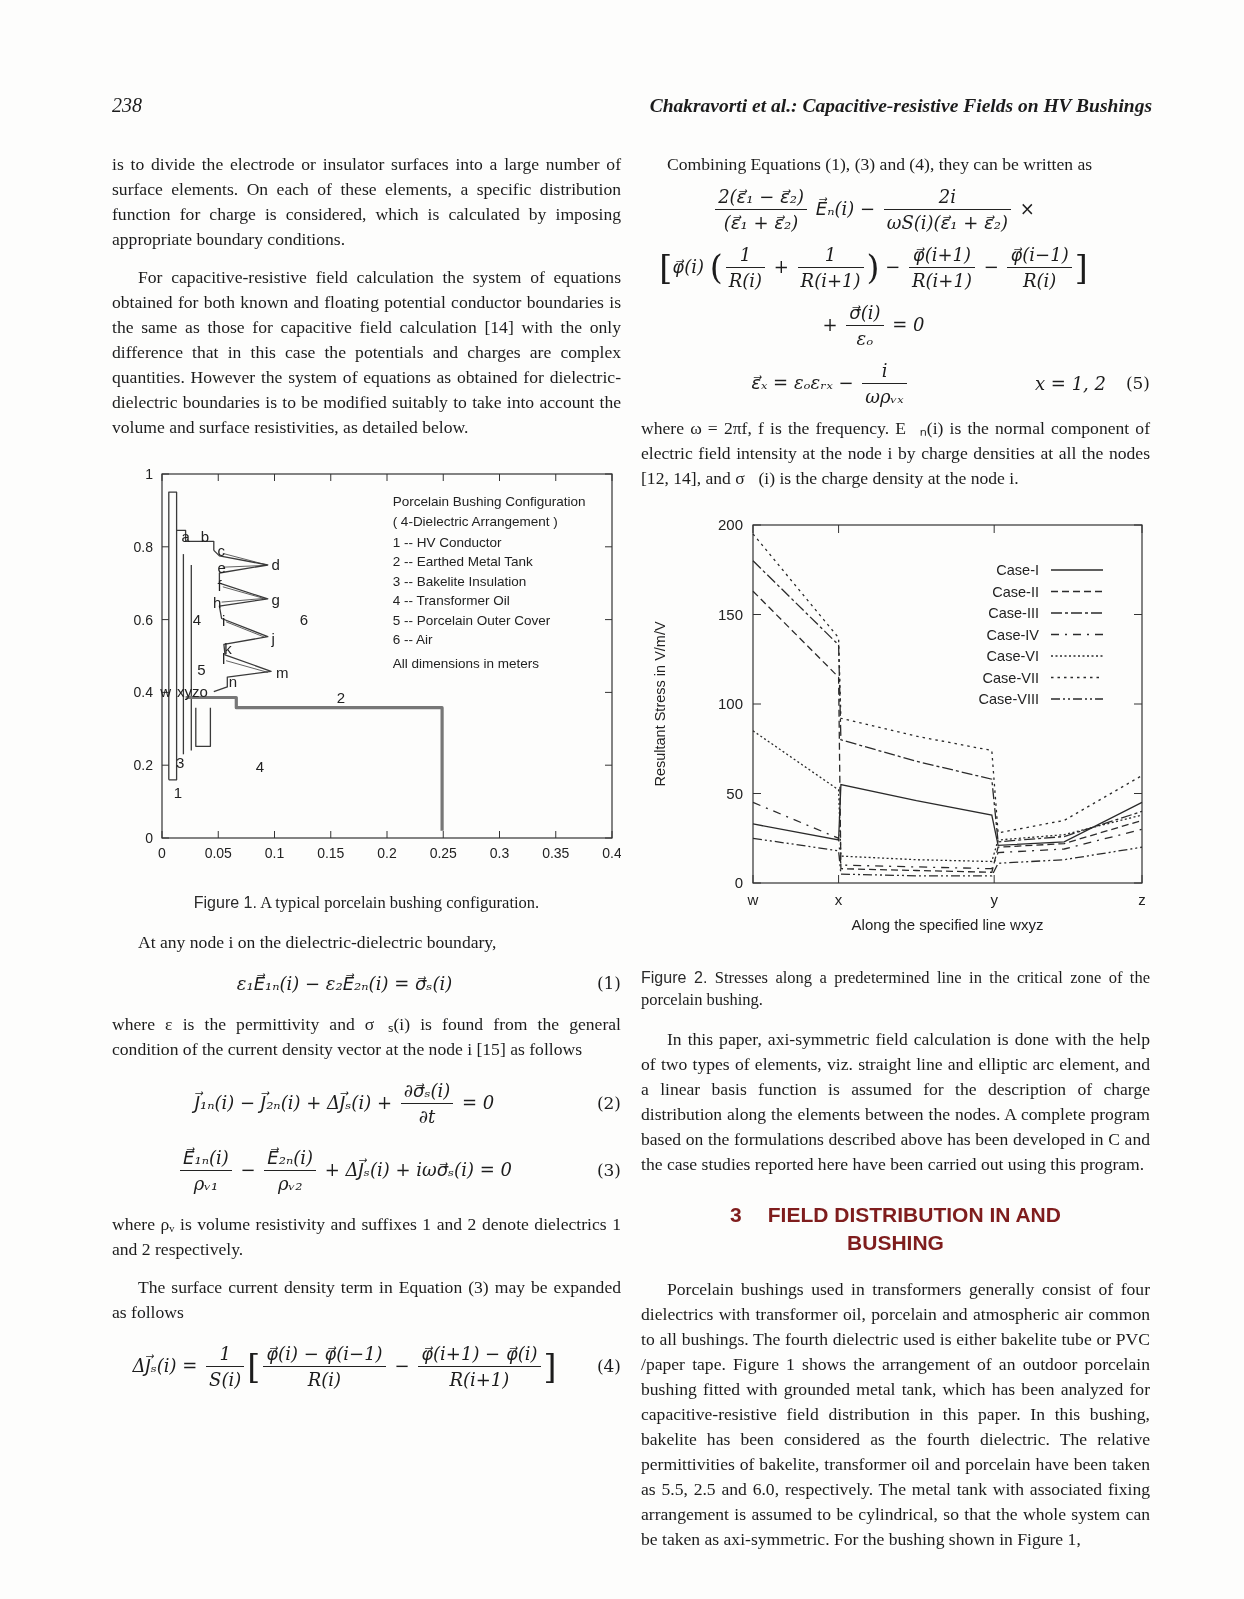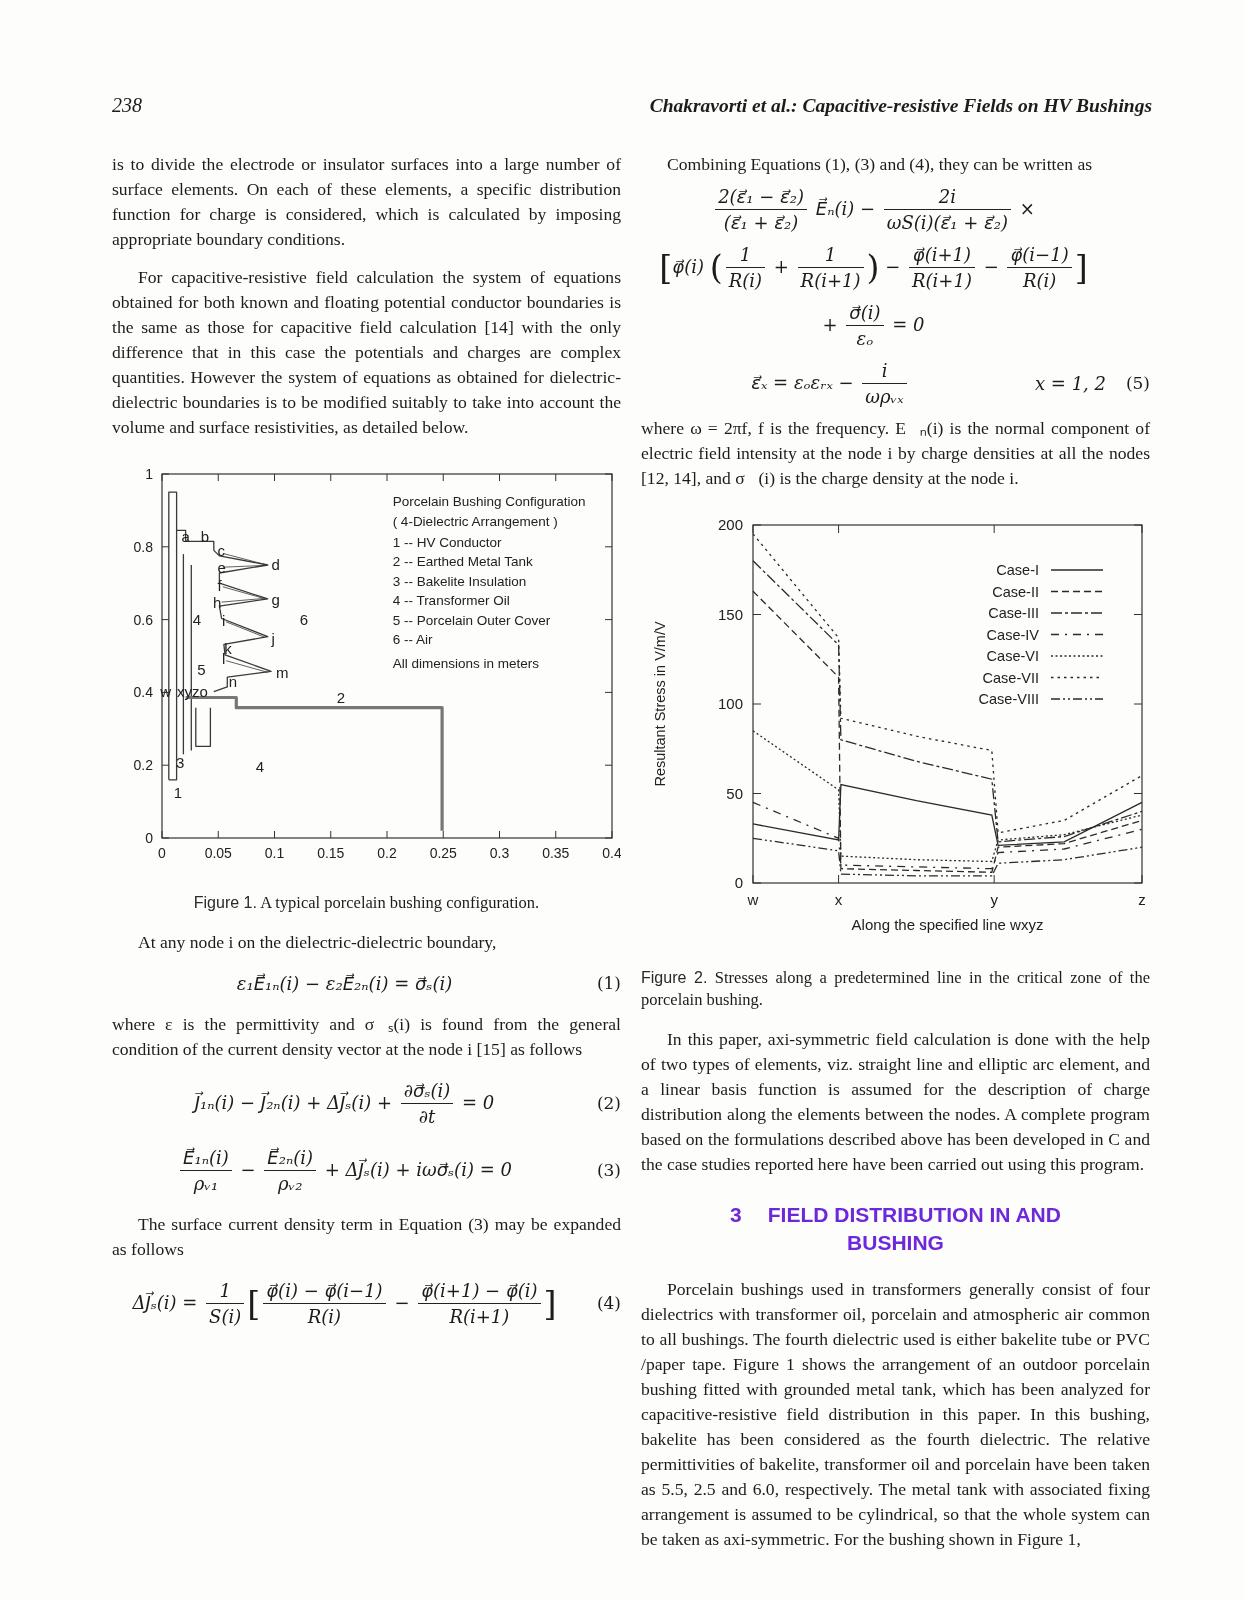--- a/index.html
+++ b/index.html
@@ -27,21 +27,21 @@
   .bigbr{font-size:1.85em;font-weight:400;vertical-align:middle;font-style:normal;line-height:1;}
   .eqmulti .eqrow{margin:7px 0;}
   
   figure{margin:20px 0 16px 0;}
   .figcap{font-size:16.5px;line-height:22px;margin-top:4px;text-align:justify;}
   .figcap.center{text-align:center;}
   .caplab{font-family:"Liberation Sans",sans-serif;font-size:16px;color:#2a2a2a;}
   svg{display:block;}
   
   .secheading{font-family:"Liberation Sans",sans-serif;font-weight:bold;font-size:21px;
-              line-height:28px;text-align:center;margin:24px 0 20px 0;color:#6d28d9;}
+              line-height:28px;text-align:center;margin:24px 0 20px 0;color:#7f1d1d;}
   .secheading .num{margin-right:26px;}
 </style>
 </head>
 <body>
 
 <div class="page">
 
   <div class="header">
     <span class="pageno">238</span>
     <span class="runtitle">Chakravorti et al.: Capacitive-resistive Fields on HV Bushings</span>
@@ -165,20 +165,21 @@
       <div class="eqrow">
         <span class="eqbody"><span>J⃗₁ₙ(i) − J⃗₂ₙ(i) + ΔJ⃗ₛ(i) + </span><span class="frac"><span class="num">∂σ⃗ₛ(i)</span><span class="den">∂t</span></span><span> = 0</span></span>
         <span class="eqnum">(2)</span>
       </div>
 
       <div class="eqrow">
         <span class="eqbody"><span class="frac"><span class="num">E⃗₁ₙ(i)</span><span class="den">ρᵥ₁</span></span><span> − </span><span class="frac"><span class="num">E⃗₂ₙ(i)</span><span class="den">ρᵥ₂</span></span><span> + ΔJ⃗ₛ(i) + iωσ⃗ₛ(i) = 0</span></span>
         <span class="eqnum">(3)</span>
       </div>
 
+      <p class="para">where ρᵥ is volume resistivity and suffixes 1 and 2 denote dielectrics 1 and 2 respectively.</p>
       <p class="para sp indent">The surface current density term in Equation (3) may be expanded as follows</p>
 
       <div class="eqrow">
         <span class="eqbody"><span>ΔJ⃗ₛ(i) = </span><span class="frac"><span class="num">1</span><span class="den">S(i)</span></span><span class="bigbr">[</span><span class="frac"><span class="num">φ⃗(i) − φ⃗(i−1)</span><span class="den">R(i)</span></span><span> − </span><span class="frac"><span class="num">φ⃗(i+1) − φ⃗(i)</span><span class="den">R(i+1)</span></span><span class="bigbr">]</span></span>
         <span class="eqnum">(4)</span>
       </div>
 
     </div>
 
     <div class="col">

